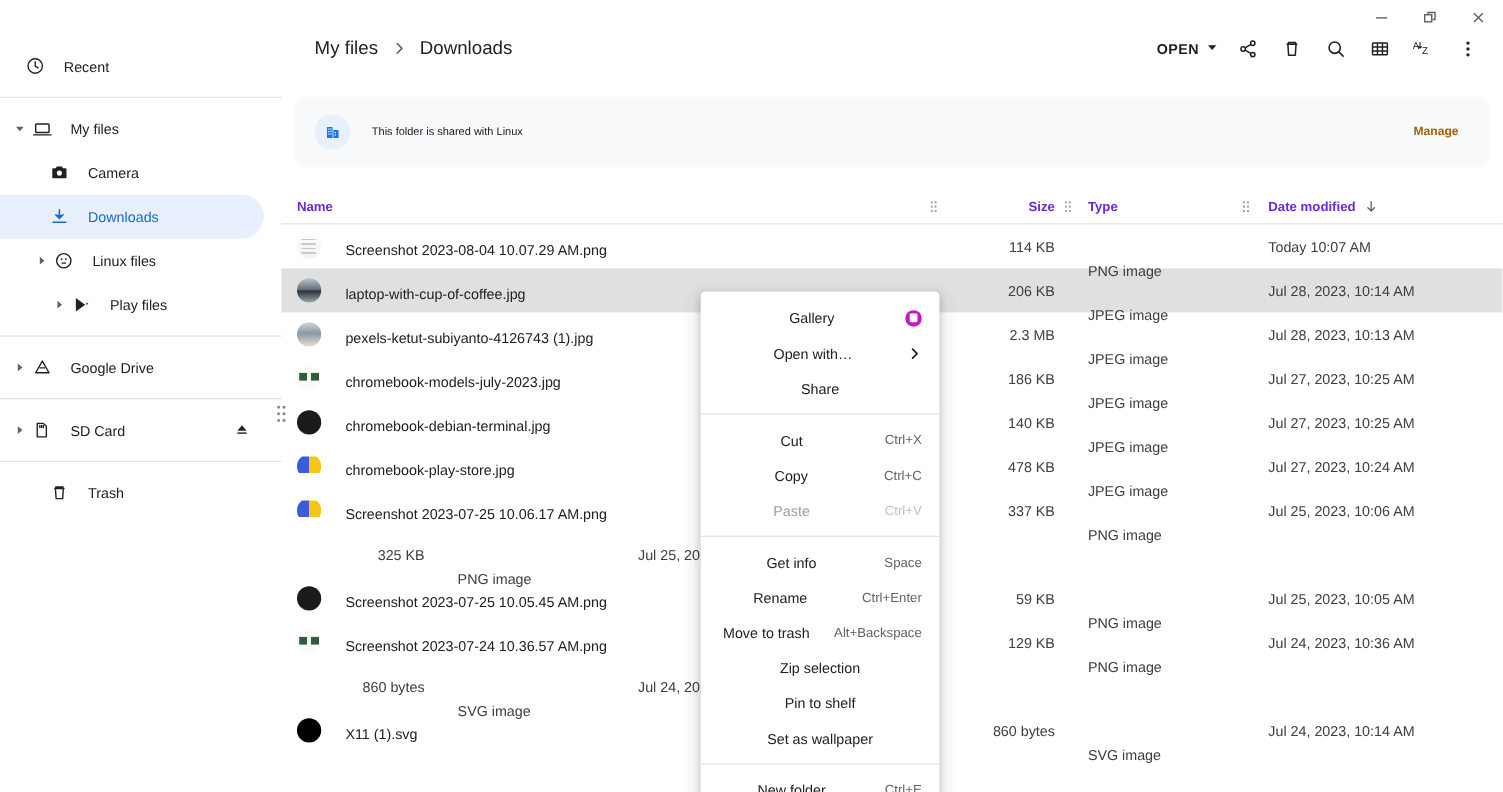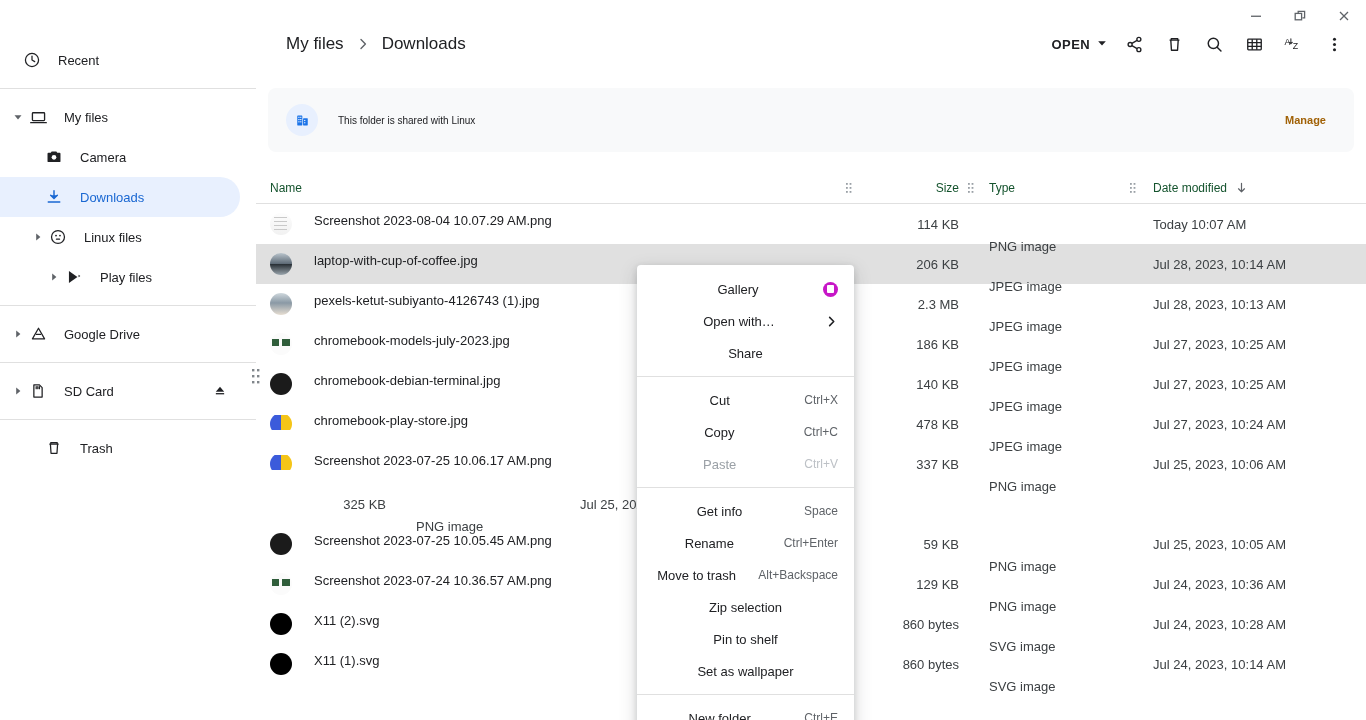--- a/index.html
+++ b/index.html
@@ -103,42 +103,43 @@
   .banner-text { font-size: 10px; color: #202124; flex: 1; }
   .banner-action {
     font-size: 11px; color: #a16207; font-weight: bold;
     cursor: pointer; padding: 6px 8px; border-radius: 4px;
   }
 
   
   .table { margin-top: 20px; }
   .thead {
     display: flex; align-items: center; height: 32px;
-    font-size: 12px; color: #14532d;
+    font-size: 12px; color: #6d28d9;
     padding: 0 12px 0 14px;
     border-bottom: 1px solid #e0e0e0;
+    font-weight: bold;
   }
   .th { display: flex; align-items: center; cursor: pointer; height: 100%; }
   .th-name { flex: 1; padding-left: 0; }
   .th-size { width: 110px; justify-content: flex-end; padding-right: 6px; }
   .th-type { width: 150px; padding-left: 12px; }
   .th-date { width: 215px; padding-left: 14px; }
   .grip {
     width: 12px; display: flex; align-items: center; justify-content: center;
     cursor: col-resize; flex: 0 0 12px;
   }
   .sort-arrow { margin-left: 8px; display: flex; align-items: center; }
 
   .row {
     display: flex; align-items: center; height: 40px;
     font-size: 13px; color: #202124;
     padding: 0 12px 0 14px; cursor: pointer;
   }
   .row.selected { background: #e0e0e0; }
-  .cell-name { flex: 1; display: flex; align-items: flex-start; min-width: 0; }
+  .cell-name { flex: 1; display: flex; align-items: flex-end; min-width: 0; }
   .thumb {
     width: 22px; height: 22px; border-radius: 50%;
     flex: 0 0 22px; margin-right: 22px;
     background-size: cover; background-position: center;
     overflow: hidden; position: relative;
   }
   .fname { white-space: nowrap; overflow: hidden; text-overflow: ellipsis; }
   .cell-size { width: 110px; text-align: right; padding-right: 6px; color: #3c4043; }
   .cell-gap { width: 12px; flex: 0 0 12px; }
   .cell-type { width: 150px; padding-left: 12px; color: #3c4043; margin-top: 44px; }
@@ -631,24 +632,20 @@
               <span class="fname">Screenshot 2023-07-24 10.36.57 AM.png</span>
             </div>
             <div class="cell-gap"></div>
             <div class="cell-size">129 KB</div>
             <div class="cell-gap"></div>
             <div class="cell-type">PNG image</div>
             <div class="cell-gap"></div>
             <div class="cell-date">Jul 24, 2023, 10:36 AM</div>
           </div>
           <div class="row">
-            <div class="cell-name">
-              <span class="thumb th-black"></span>
-              <span class="fname">X11 (2).svg</span>
-            </div>
             <div class="cell-gap"></div>
             <div class="cell-size">860 bytes</div>
             <div class="cell-gap"></div>
             <div class="cell-type">SVG image</div>
             <div class="cell-gap"></div>
             <div class="cell-date">Jul 24, 2023, 10:28 AM</div>
           </div>
           <div class="row">
             <div class="cell-name">
               <span class="thumb th-black"></span>

